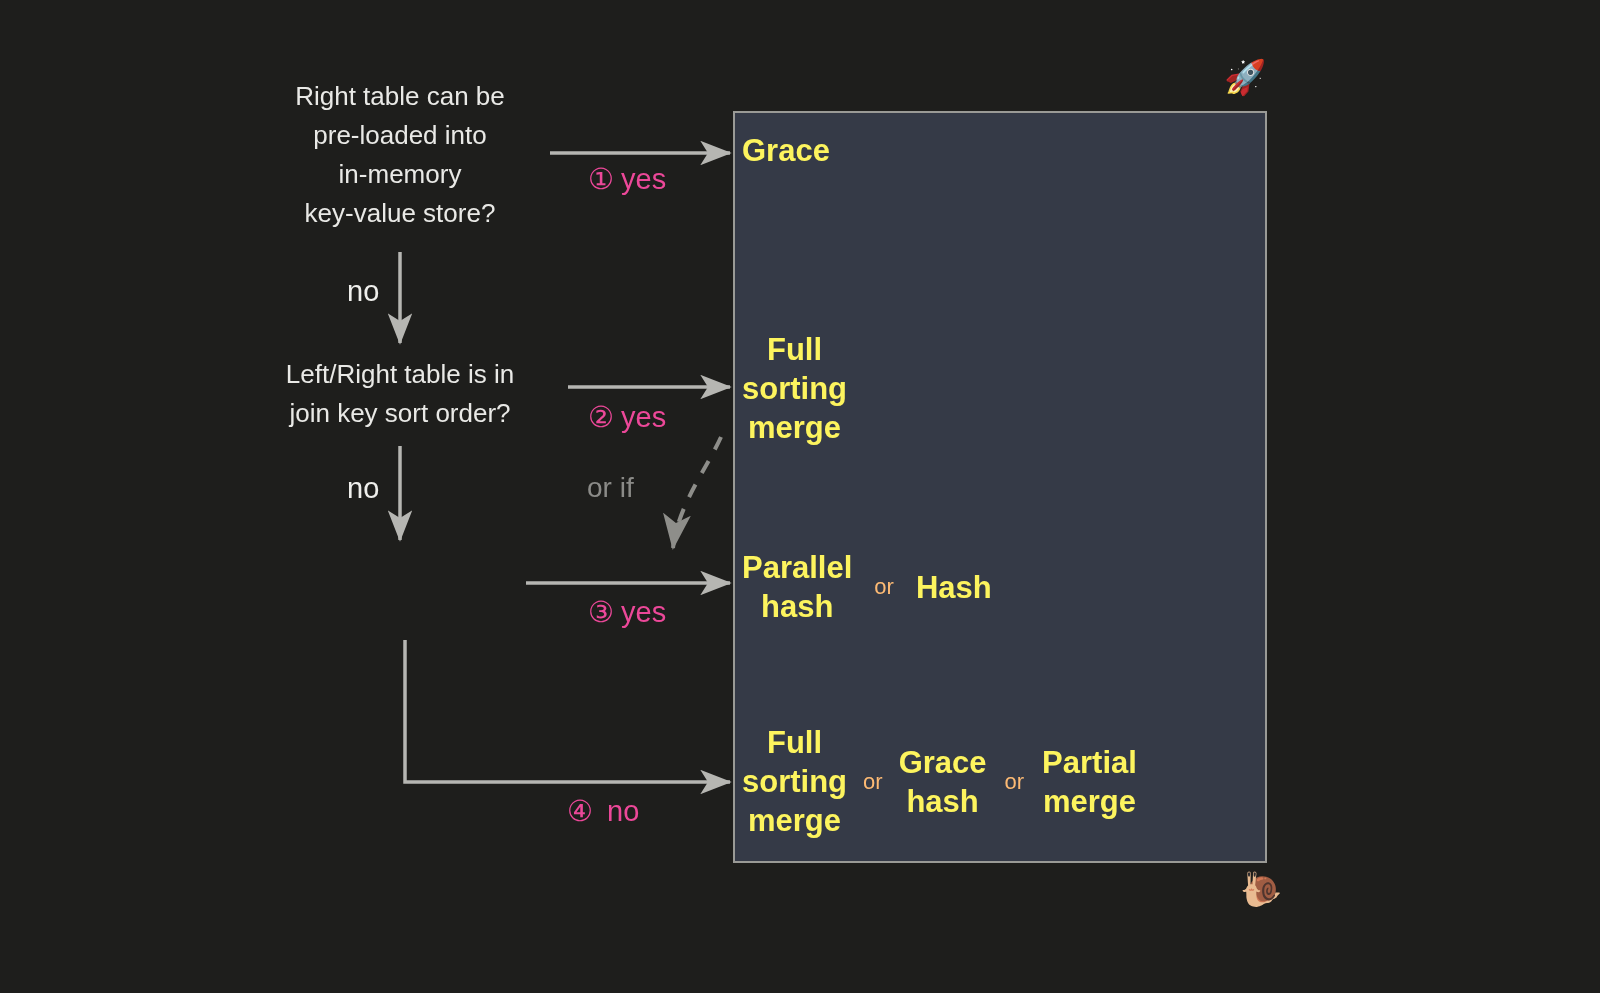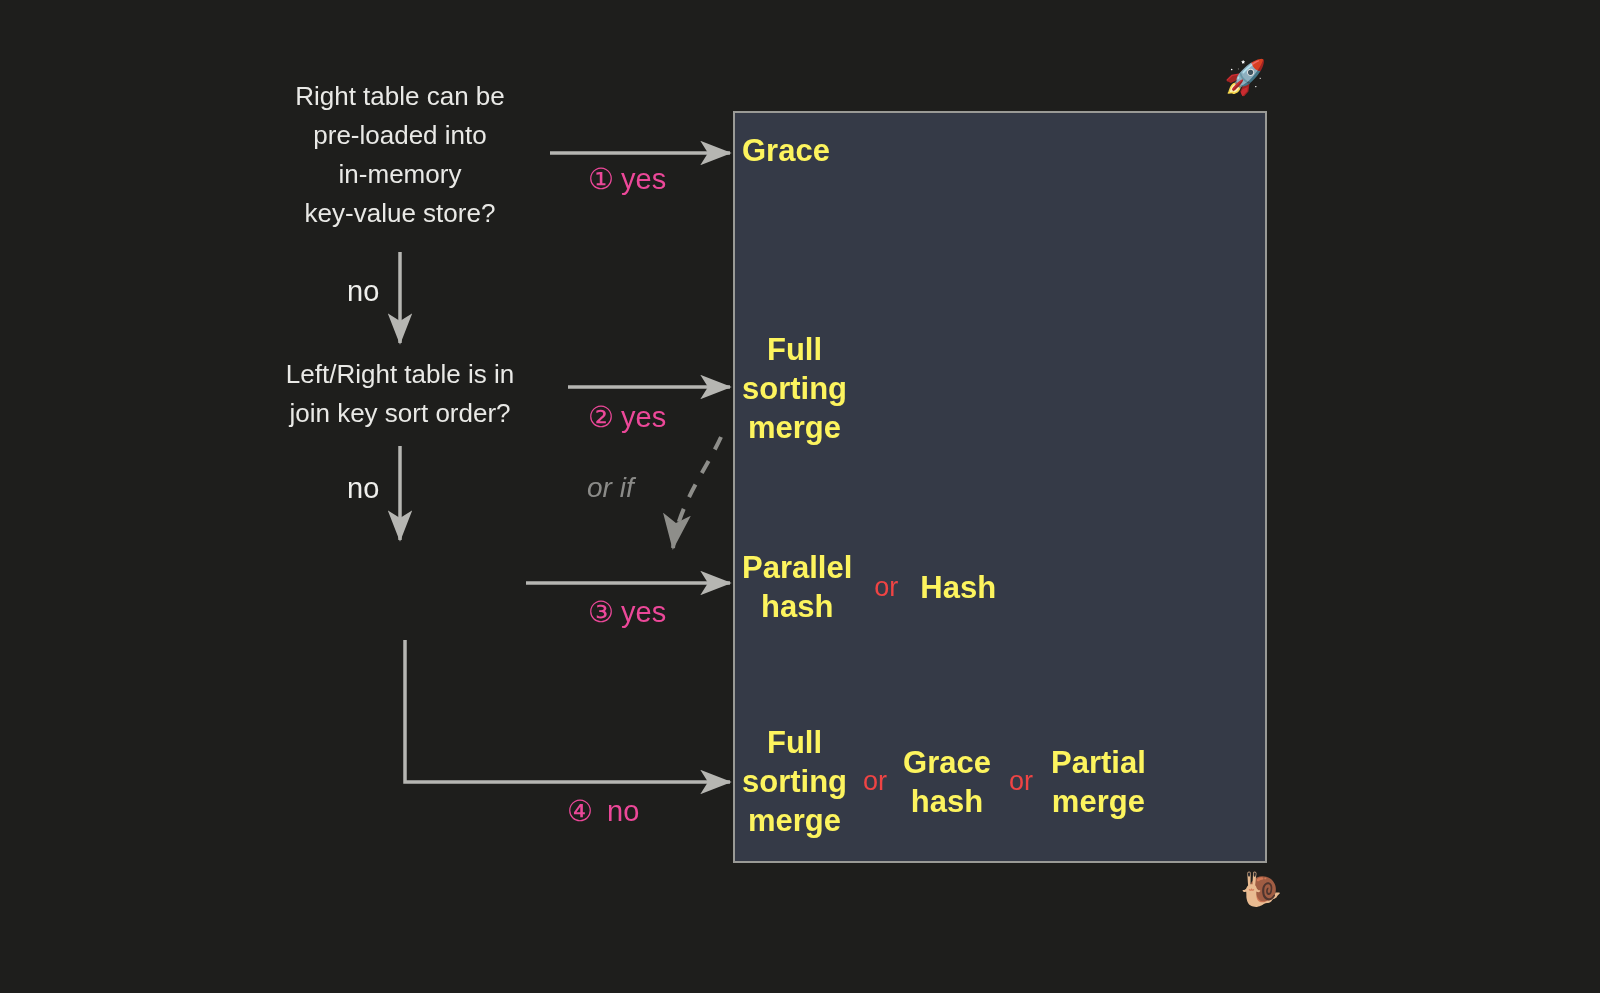--- a/index.html
+++ b/index.html
@@ -85,22 +85,22 @@
   .algo {
     color: #fdf45e;
     font-weight: bold;
     font-size: 31px;
     line-height: 39px;
     text-align: center;
     white-space: pre-line;
   }
   .algo.left-align { text-align: left; }
   .orsep {
-    color: #ef4444;
-    font-size: 27px;
+    color: #fdba74;
+    font-size: 22px;
     padding: 0 13px;
     font-weight: normal;
   }
 
   
   .connectors {
     position: absolute;
     left: 0;
     top: 0;
     width: 1600px;
@@ -141,21 +141,21 @@
   </div>
 
   <div class="branch-label" style="left:588px; top:595px;">
     <span class="circ">③</span><span>yes</span>
   </div>
 
   <div class="branch-label" style="left:567px; top:794px;">
     <span class="circ" style="margin-right:14px;">④</span><span>no</span>
   </div>
 
-  <div class="orif-label" style="left:587px; top:472px;font-style:italic;">or if</div>
+  <div class="orif-label" style="left:587px; top:472px;">or if</div>
 
   <svg class="connectors" viewBox="0 0 1600 993" xmlns="http://www.w3.org/2000/svg">
     <defs>
       <marker id="arrowhead" markerWidth="9" markerHeight="7" refX="8.5" refY="3.5" orient="auto" markerUnits="strokeWidth">
         <path d="M0,0 L9,3.5 L0,7 L2.2,3.5 Z" fill="#b6b6b2"></path>
       </marker>
       <marker id="arrowhead-dash" markerWidth="9" markerHeight="7" refX="8.5" refY="3.5" orient="auto" markerUnits="strokeWidth">
         <path d="M0,0 L9,3.5 L0,7 L2.2,3.5 Z" fill="#8e8e8a"></path>
       </marker>
     </defs>

